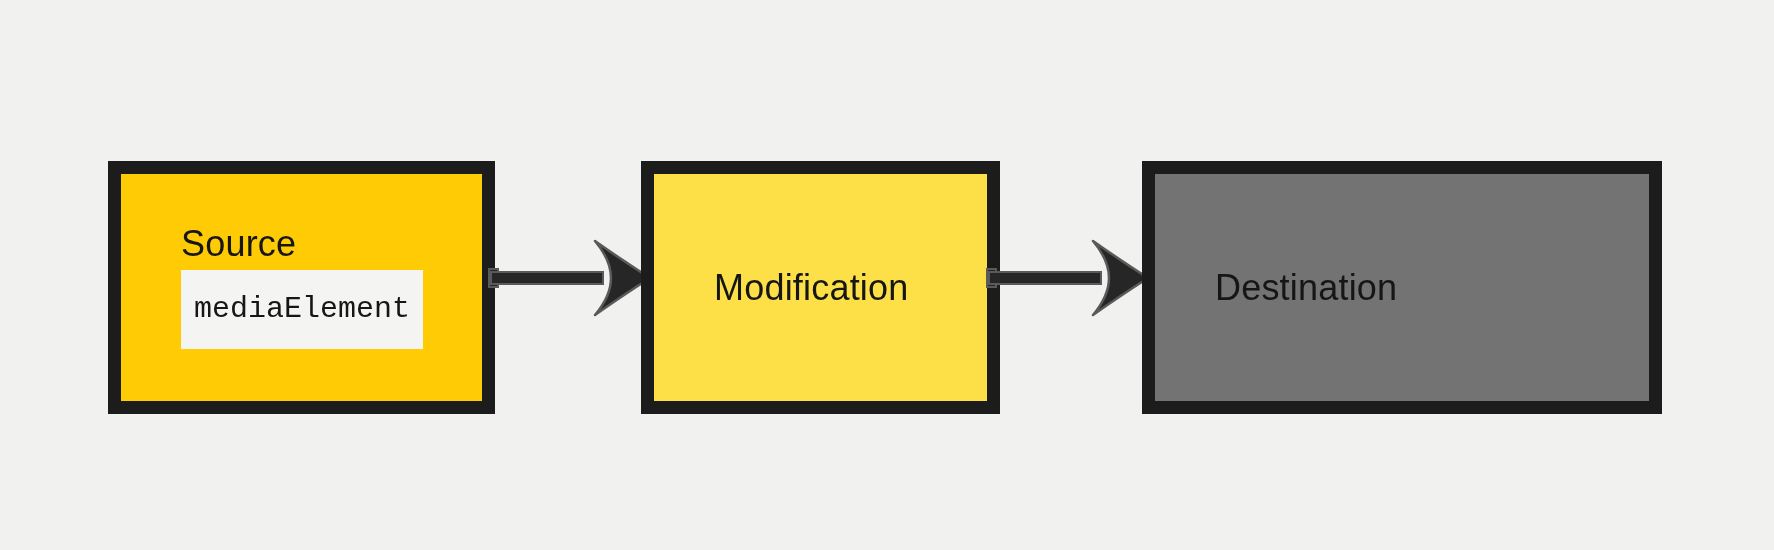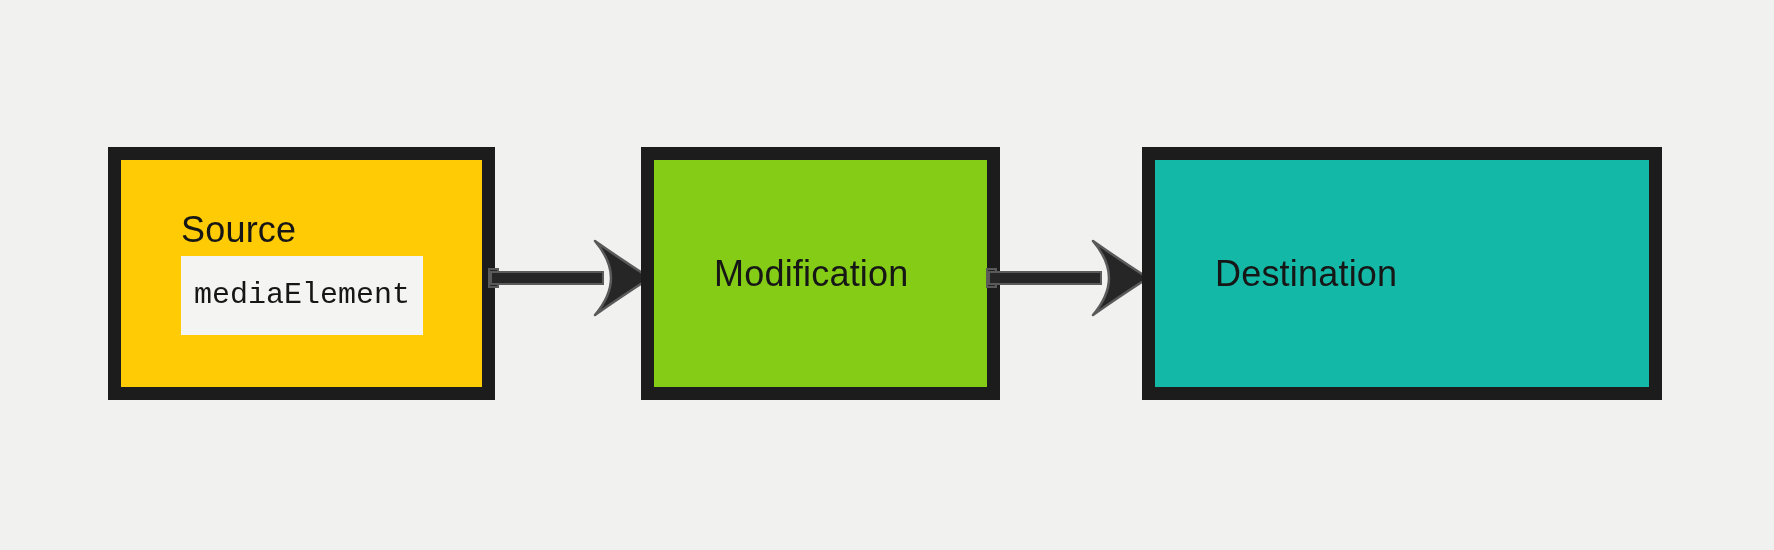--- a/index.html
+++ b/index.html
@@ -8,21 +8,21 @@
 
   .canvas {
     position: relative;
     width: 1774px;
     height: 550px;
     background-color: #f1f1f0; 
   }
 
   .node {
     position: absolute;
-    top: 147px;
+    top: 161px;
     height: 253px;
     border: 13px solid var(--border, #1c1c1c);
     display: flex;
     flex-direction: column;
     justify-content: center;
     align-items: flex-start;
     padding-left: 60px;
     gap: 8px;
   }
   .node-source      { left: 108px;  width: 387px; }
@@ -75,27 +75,27 @@
     <div class="node-title">Source</div>
     <code class="node-code">mediaElement</code>
   </div>
 
   <svg class="arrow arrow-1" viewBox="0 0 166 84" aria-hidden="true">
     <rect class="arrow-part arrow-startcap" x="2" y="33" width="9" height="18"></rect>
     <rect class="arrow-part arrow-shaft" x="4" y="36" width="112" height="12"></rect>
     <path class="arrow-part arrow-head" d="M163,42 Q132,22 108,5 Q124,24 124,42 Q124,60 108,79 Q132,62 163,42 Z"></path>
   </svg>
 
-  <div class="node node-modification" style="background-color: #84cc16; text-align: center;">
+  <div class="node node-modification" style="background-color: #fde047; text-align: center;">
     <div class="node-title">Modification</div>
   </div>
 
   <svg class="arrow arrow-2" viewBox="0 0 166 84" aria-hidden="true">
     <rect class="arrow-part arrow-startcap" x="2" y="33" width="9" height="18"></rect>
     <rect class="arrow-part arrow-shaft" x="4" y="36" width="112" height="12"></rect>
     <path class="arrow-part arrow-head" d="M163,42 Q132,22 108,5 Q124,24 124,42 Q124,60 108,79 Q132,62 163,42 Z"></path>
   </svg>
 
-  <div class="node node-destination" style="background-color: #14b8a6; justify-content: center;">
+  <div class="node node-destination" style="background-color: #737373; justify-content: center;">
     <div class="node-title">Destination</div>
   </div>
 
 </div>
 
 </body></html>

